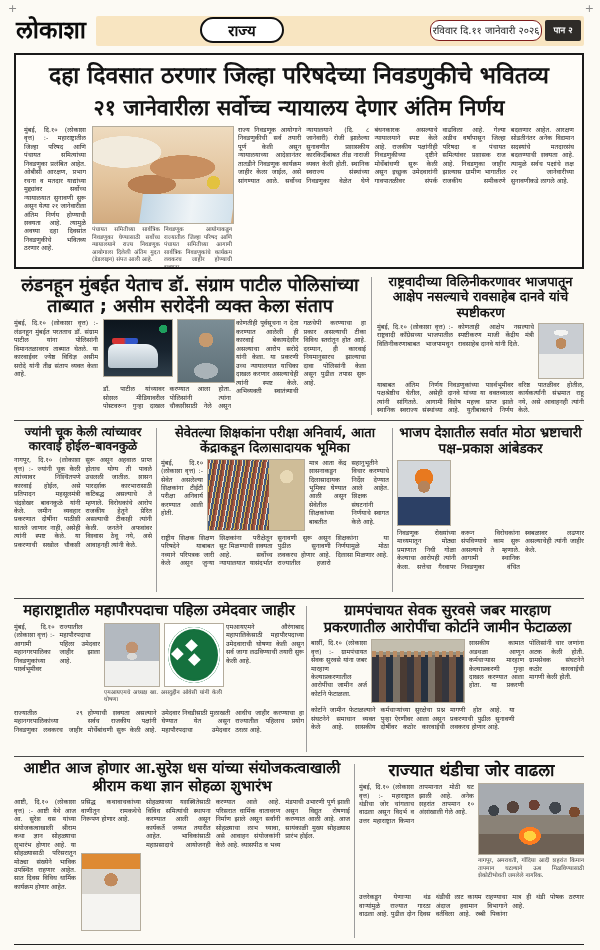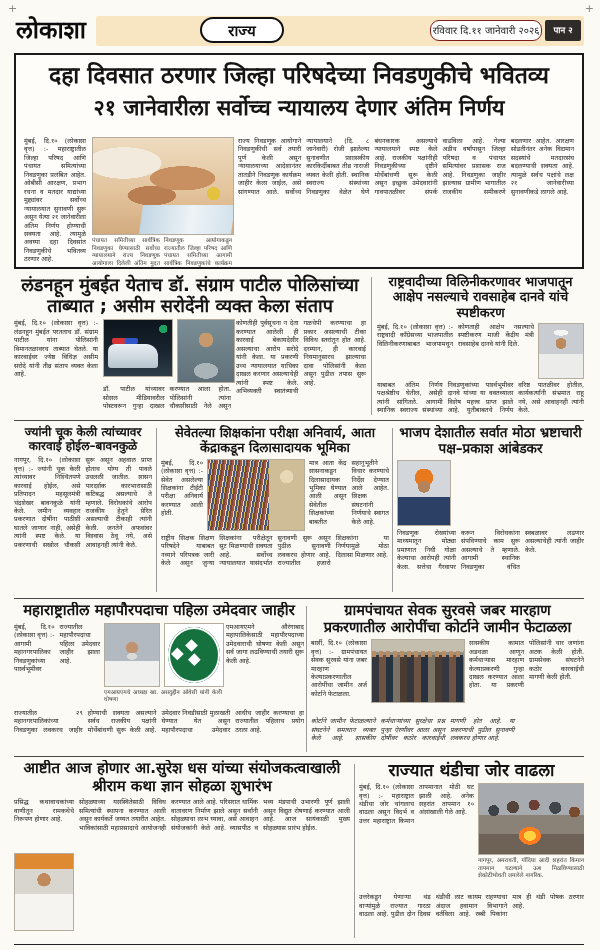--- a/index.html
+++ b/index.html
@@ -30,21 +30,21 @@
   .sh{font-weight:bold;text-align:center;margin:0 0 3px 0;color:var(--ink);line-height:1.18;}
   .story{position:absolute;box-sizing:border-box;overflow:hidden;}
   .hr{position:absolute;height:1px;background:#4a4a4a;}
   .vd{position:absolute;width:1px;background:#9c9c9c;}
 
   
   .leadbox{left:14px;top:53px;width:570px;height:216px;border:2px solid #1a1a1a;background:#fffdf9;
         padding:2px 8px;box-sizing:border-box;overflow:hidden;}
   .h1{font-size:23px;font-weight:bold;text-align:center;margin:1px 0 0 0;white-space:nowrap;overflow:hidden;color:var(--ink);}
   .h2{font-size:21.5px;font-weight:bold;text-align:center;margin:2px 0 0 0;white-space:nowrap;overflow:hidden;color:var(--ink);}
-  .leadbody{display:flex;gap:6px;margin-top:16px;height:144px;overflow:hidden;}
+  .leadbody{display:flex;gap:6px;margin-top:5px;height:144px;overflow:hidden;}
   .w62{width:62px;flex:none;}
   .leadmid{width:140px;flex:none;display:flex;flex-direction:column;gap:2px;}
   .caps{display:flex;gap:4px;height:44px;overflow:hidden;}
   .caps .cap{flex:1;}
 
   
   .photo{position:relative;overflow:hidden;border:1px solid #b4ac9c;background:#ddd;flex:none;}
   .ph-ink{width:140px;height:96px;background:
     radial-gradient(circle 11px at 86% 58%, #e3c23f 0 60%, rgba(0,0,0,0) 61%),
     radial-gradient(ellipse 54px 20px at 64% 42%, #c88f60 0 60%, rgba(0,0,0,0) 61%),
@@ -145,21 +145,21 @@
   .w86{width:86px;flex:none;}
   .mymid{width:118px;flex:none;display:flex;flex-direction:column;gap:2px;}
   .myimgs{display:flex;gap:4px;}
   .mymid .cap{height:18px;}
   .mybot{height:40px;margin-top:2px;}
   #vd4{left:306px;top:606px;height:146px;}
   #gramsevak{left:311px;top:602px;width:273px;height:152px;}
   #gramsevak .sh{font-size:14.5px;}
   .gstop{display:flex;gap:4px;height:64px;overflow:hidden;}
   .w56{width:56px;flex:none;}
-  .gsbot{height:44px;margin-top:14px;font-style:italic;}
+  .gsbot{height:44px;margin-top:3px;}
 
   #hr3{left:14px;top:756px;width:570px;}
 
   
   #ashti{left:14px;top:760px;width:336px;height:182px;}
   #ashti .sh{font-size:15px;}
   .asbody{display:flex;gap:5px;height:134px;overflow:hidden;}
   .ascol{width:60px;flex:none;display:flex;flex-direction:column;gap:3px;}
   .ascol .bt{height:52px;}
   #vd5{left:354px;top:764px;height:174px;}
@@ -273,20 +273,21 @@
       <div class="photo ph-group"></div>
       <div class="bt cc2 grow">शासकीय कामात अडथळा आणून कर्मचाऱ्यास मारहाण केल्याप्रकरणी गुन्हा दाखल करण्यात आला होता. या प्रकरणी पोलिसांनी चार जणांना अटक केली होती. ग्रामसेवक संघटनेने कठोर कारवाईची मागणी केली होती.</div>
     </div>
     <div class="bt cc4 gsbot">कोर्टाने जामीन फेटाळल्याने संघटनेने समाधान व्यक्त केले आहे. शासकीय कर्मचाऱ्यांच्या सुरक्षेचा प्रश्न पुन्हा ऐरणीवर आला असून दोषींवर कठोर कारवाईची मागणी होत आहे. या प्रकरणाची पुढील सुनावणी लवकरच होणार आहे.</div>
   </section>
   <div class="hr" id="hr3"></div>
 
   <section class="story" id="ashti">
     <div class="sh">आष्टीत आज होणार आ.सुरेश धस यांच्या संयोजकत्वाखाली श्रीराम कथा ज्ञान सोहळा शुभारंभ</div>
     <div class="asbody">
+      <div class="bt w62">आष्टी, दि.१० (लोकाशा वृत्त) :- आष्टी येथे आज आ. सुरेश धस यांच्या संयोजकत्वाखाली श्रीराम कथा ज्ञान सोहळ्याचा शुभारंभ होणार आहे. या सोहळ्यासाठी परिसरातून मोठ्या संख्येने भाविक उपस्थित राहणार आहेत. सात दिवस विविध धार्मिक कार्यक्रम होणार आहेत.</div>
       <div class="ascol">
         <div class="bt">प्रसिद्ध कथावाचकांच्या वाणीतून रामकथेचे निरूपण होणार आहे.</div>
         <div class="photo ph-dhas"></div>
       </div>
       <div class="bt cc3 grow">सोहळ्याच्या यशस्वितेसाठी विविध समित्यांची स्थापना करण्यात आली असून कार्यकर्ते जय्यत तयारीत आहेत. भाविकांसाठी महाप्रसादाचे आयोजनही करण्यात आले आहे. परिसरात धार्मिक वातावरण निर्माण झाले असून सर्वांनी सोहळ्याचा लाभ घ्यावा, असे आवाहन संयोजकांनी केले आहे. व्यासपीठ व भव्य मंडपाची उभारणी पूर्ण झाली असून विद्युत रोषणाई करण्यात आली आहे. आज सायंकाळी मुख्य सोहळ्यास प्रारंभ होईल.</div>
     </div>
   </section>
   <div class="vd" id="vd5"></div>
   <section class="story" id="thandi">
     <div class="sh">राज्यात थंडीचा जोर वाढला</div>

